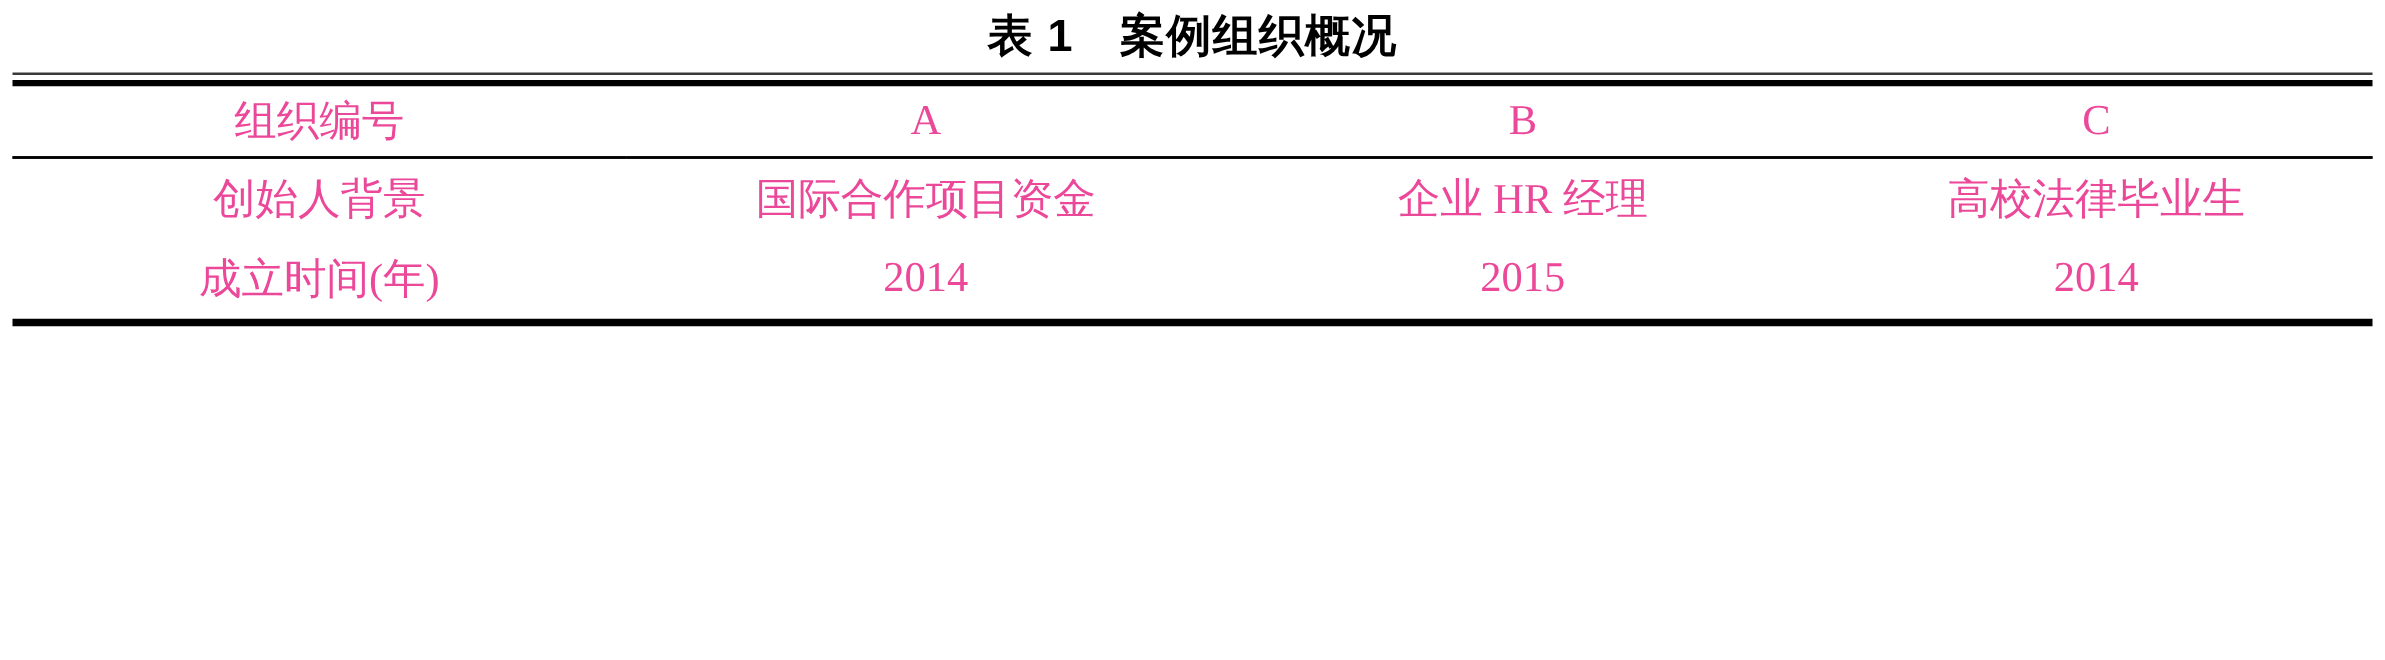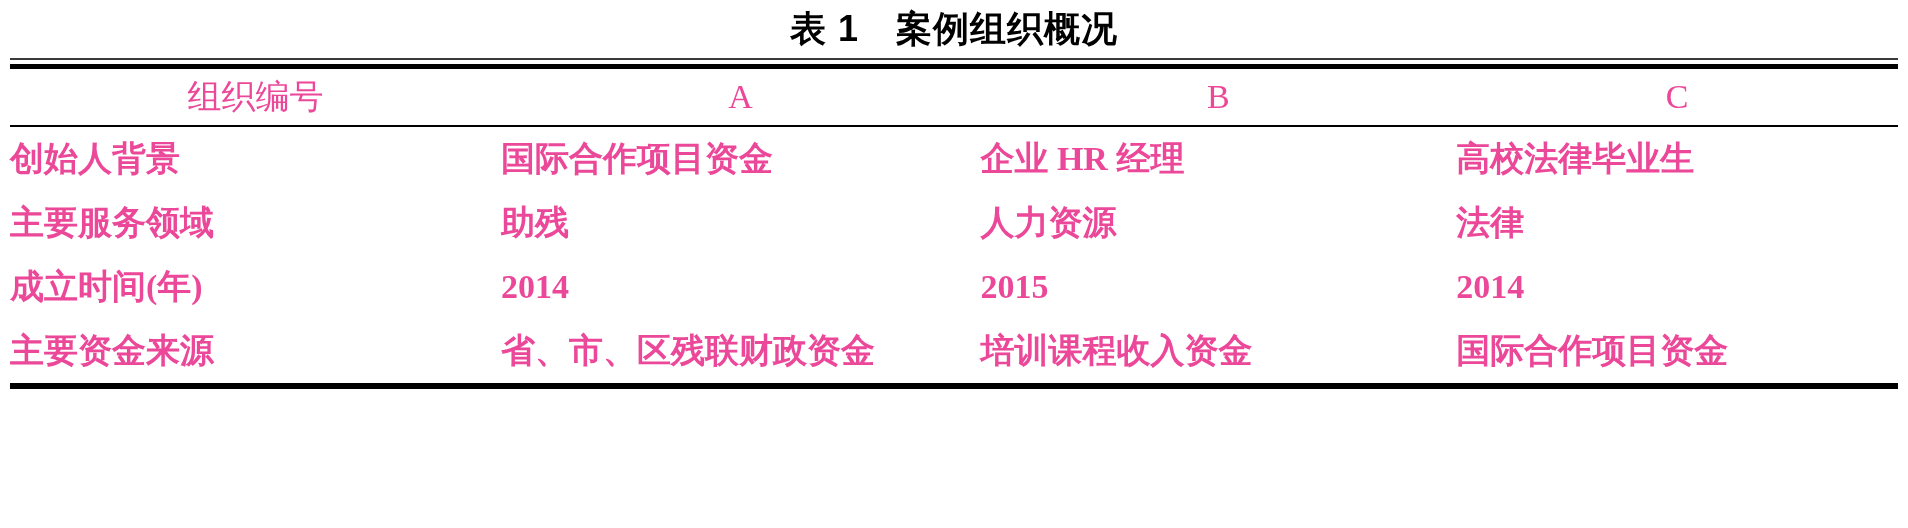--- a/index.html
+++ b/index.html
@@ -46,24 +46,23 @@
   thead th {
     font-weight: normal;
     height: 56px;
     text-align: center;
     vertical-align: middle;
     border-bottom: 2px solid #000000;
     padding: 0;
   }
   tbody td {
     height: 64px;
-    text-align: left;
+    text-align: center;
     vertical-align: middle;
     padding: 0;
-    font-weight: bold;
   }
   tr.multi td { height: 118px; }
   .cell-line { line-height: 57px; }
 </style>
 </head>
 <body>
 
 <div class="page">
 
   <div class="table-title">表 1　案例组织概况</div>
@@ -87,35 +86,23 @@
       </tr>
     </thead>
     <tbody>
       <tr>
         <td>创始人背景</td>
         <td>国际合作项目资金</td>
         <td>企业 HR 经理</td>
         <td>高校法律毕业生</td>
       </tr>
       <tr>
-        <td>主要服务领域</td>
-        <td>助残</td>
-        <td>人力资源</td>
-        <td>法律</td>
-      </tr>
-      <tr>
         <td>成立时间(年)</td>
         <td>2014</td>
         <td>2015</td>
         <td>2014</td>
-      </tr>
-      <tr>
-        <td>主要资金来源</td>
-        <td>省、市、区残联财政资金</td>
-        <td>培训课程收入资金</td>
-        <td>国际合作项目资金</td>
       </tr>
     </tbody>
   </table>
 
   <div class="rule rule-bottom"></div>
 
 </div>
 
 </body></html>

